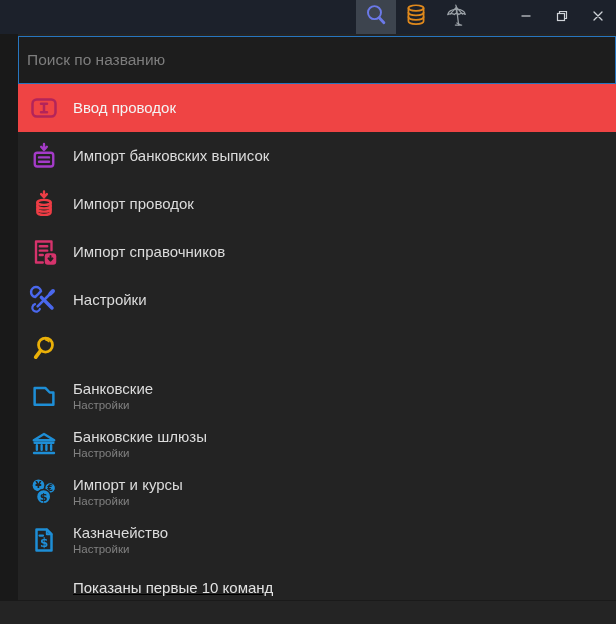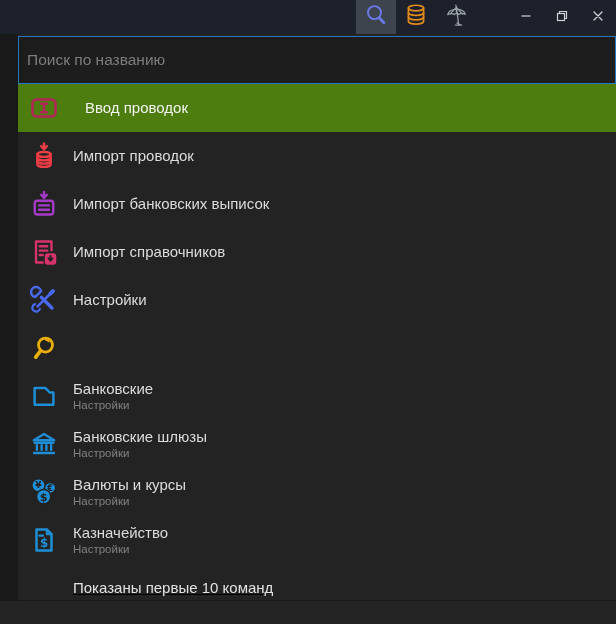--- a/index.html
+++ b/index.html
@@ -14,21 +14,21 @@
   
   .gutter{position:absolute;left:0;top:34px;width:18px;height:567px;background:#191919;}
   .panel{position:absolute;left:18px;top:36px;width:598px;height:565px;background:#232323;
     border-bottom:1px solid #1a1a1a;box-sizing:border-box;}
   .search-wrap{height:48px;box-sizing:border-box;border:1px solid #2776c0;background:#1d1d1d;}
   .search-wrap input{width:100%;height:100%;box-sizing:border-box;background:transparent;border:none;outline:none;
     color:#c9c9c9;font-size:15.5px;padding:0 8px;font-family:"Liberation Sans",sans-serif;caret-color:#e8e8e8;}
   .search-wrap input::placeholder{color:#7d7d7d;opacity:1;}
   .cmd-list{position:relative;}
   .cmd-row{height:48px;display:flex;align-items:center;cursor:default;}
-  .cmd-row.selected{background:#4d7c0f;gap:12px;}
+  .cmd-row.selected{background:#ef4444;}
   .cmd-icon{width:32px;height:32px;margin-left:10px;margin-right:13px;flex:0 0 32px;
     display:flex;align-items:center;justify-content:center;}
   .cmd-icon svg{width:30px;height:30px;display:block;}
   .cmd-texts{display:flex;flex-direction:column;justify-content:center;line-height:1.15;}
   .cmd-label{color:#dcdcdc;font-size:15px;}
   .cmd-row.selected .cmd-label{color:#f4f4f4;}
   .cmd-sub{color:#818181;font-size:11.5px;margin-top:2px;}
   .footer-row{height:47px;display:flex;align-items:center;padding-left:55px;text-decoration:underline;}
   .footer-text{color:#e2e2e2;font-size:15px;}
 </style>
@@ -108,43 +108,43 @@
           <rect x="2.8" y="5.2" width="18.4" height="13.6" rx="3.4"></rect>
           <path d="M9.6 8.6 h4.8 M9.6 15.4 h4.8 M12 8.6 v6.8"></path>
         </svg>
       </span>
       <span class="cmd-texts">
           <span class="cmd-label">Ввод проводок</span>
         </span>
     </div>
 
     <div class="cmd-row">
+      <span class="cmd-icon" style="color: rgb(164, 59, 200);">
+        <svg viewBox="0 0 24 24" fill="none" stroke="currentColor" stroke-width="1.9" stroke-linecap="round" stroke-linejoin="round">
+          <path d="M12 2.4 v4.4 M9.7 4.6 L12 7.1 L14.3 4.6"></path>
+          <rect x="4.6" y="9.4" width="14.8" height="11" rx="2"></rect>
+          <path d="M8 13.1 h8 M8 16.6 h8"></path>
+        </svg>
+      </span>
+      <span class="cmd-texts">
+          <span class="cmd-label">Импорт банковских выписок</span>
+        </span>
+    </div>
+
+    <div class="cmd-row">
       <span class="cmd-icon" style="color: rgb(238, 61, 69);">
         <svg viewBox="0 0 24 24" fill="none" stroke="currentColor" stroke-width="1.9" stroke-linecap="round">
           <path d="M12 1.9 v4.4 M9.7 4.1 L12 6.6 L14.3 4.1"></path>
           <ellipse cx="12" cy="10.7" rx="5.3" ry="2"></ellipse>
           <path d="M6.7 10.7 V18.7 a5.3 2 0 0 0 10.6 0 V10.7"></path>
           <path d="M6.7 13.5 a5.3 2 0 0 0 10.6 0 M6.7 16.1 a5.3 2 0 0 0 10.6 0"></path>
         </svg>
       </span>
       <span class="cmd-texts">
           <span class="cmd-label">Импорт проводок</span>
-        </span>
-    </div>
-
-    <div class="cmd-row">
-      <span class="cmd-icon" style="color: rgb(164, 59, 200);">
-        <svg viewBox="0 0 24 24" fill="none" stroke="currentColor" stroke-width="1.9" stroke-linecap="round" stroke-linejoin="round">
-          <path d="M12 2.4 v4.4 M9.7 4.6 L12 7.1 L14.3 4.6"></path>
-          <rect x="4.6" y="9.4" width="14.8" height="11" rx="2"></rect>
-          <path d="M8 13.1 h8 M8 16.6 h8"></path>
-        </svg>
-      </span>
-      <span class="cmd-texts">
-          <span class="cmd-label">Импорт банковских выписок</span>
         </span>
     </div>
 
     <div class="cmd-row">
       <span class="cmd-icon" style="color: rgb(214, 51, 108);">
         <svg viewBox="0 0 24 24" fill="none" stroke="currentColor" stroke-width="1.9" stroke-linecap="round" stroke-linejoin="round">
           <path d="M18 10.5 V3.6 H5.6 V20.4 H11"></path>
           <path d="M8.6 7.4 h6 M8.6 10.9 h6 M8.6 14.4 h2.4"></path>
           <rect x="12.6" y="13" width="9.2" height="9.2" rx="2.4" fill="currentColor" stroke="none"></rect>
           <path d="M17.2 15.1 v3.5 M15.6 17.1 l1.6 1.8 1.6 -1.8" stroke="#232323" stroke-width="1.6"></path>
@@ -212,21 +212,21 @@
         <svg viewBox="0 0 24 24">
           <circle cx="7.6" cy="6.6" r="4.7" fill="currentColor"></circle>
           <text x="7.6" y="9" font-size="7.2" font-weight="bold" text-anchor="middle" fill="#232323" font-family="DejaVu Sans, sans-serif">¥</text>
           <circle cx="16.9" cy="8.7" r="4.3" fill="currentColor" stroke="#232323" stroke-width="1"></circle>
           <text x="16.9" y="11" font-size="6.6" font-weight="bold" text-anchor="middle" fill="#232323" font-family="DejaVu Sans, sans-serif">€</text>
           <circle cx="11.7" cy="15.7" r="5.7" fill="currentColor" stroke="#232323" stroke-width="1.2"></circle>
           <text x="11.7" y="18.8" font-size="9" font-weight="bold" text-anchor="middle" fill="#232323" font-family="DejaVu Sans, sans-serif">$</text>
         </svg>
       </span>
       <span class="cmd-texts">
-        <span class="cmd-label">Валюты и курсы</span>
+        <span class="cmd-label">Импорт и курсы</span>
         <span class="cmd-sub">Настройки</span>
       </span>
     </div>
 
     <div class="cmd-row">
       <span class="cmd-icon" style="color: rgb(30, 142, 214);">
         <svg viewBox="0 0 24 24" fill="none" stroke="currentColor" stroke-width="2" stroke-linecap="round" stroke-linejoin="round">
           <path d="M6 20.4 V3.6 h8.2 L18 7.4 V20.4 Z"></path>
           <path d="M14.2 3.6 V7.4 H18" stroke-width="1.5"></path>
           <path d="M8.4 8.4 h2.8" stroke-width="1.8"></path>

